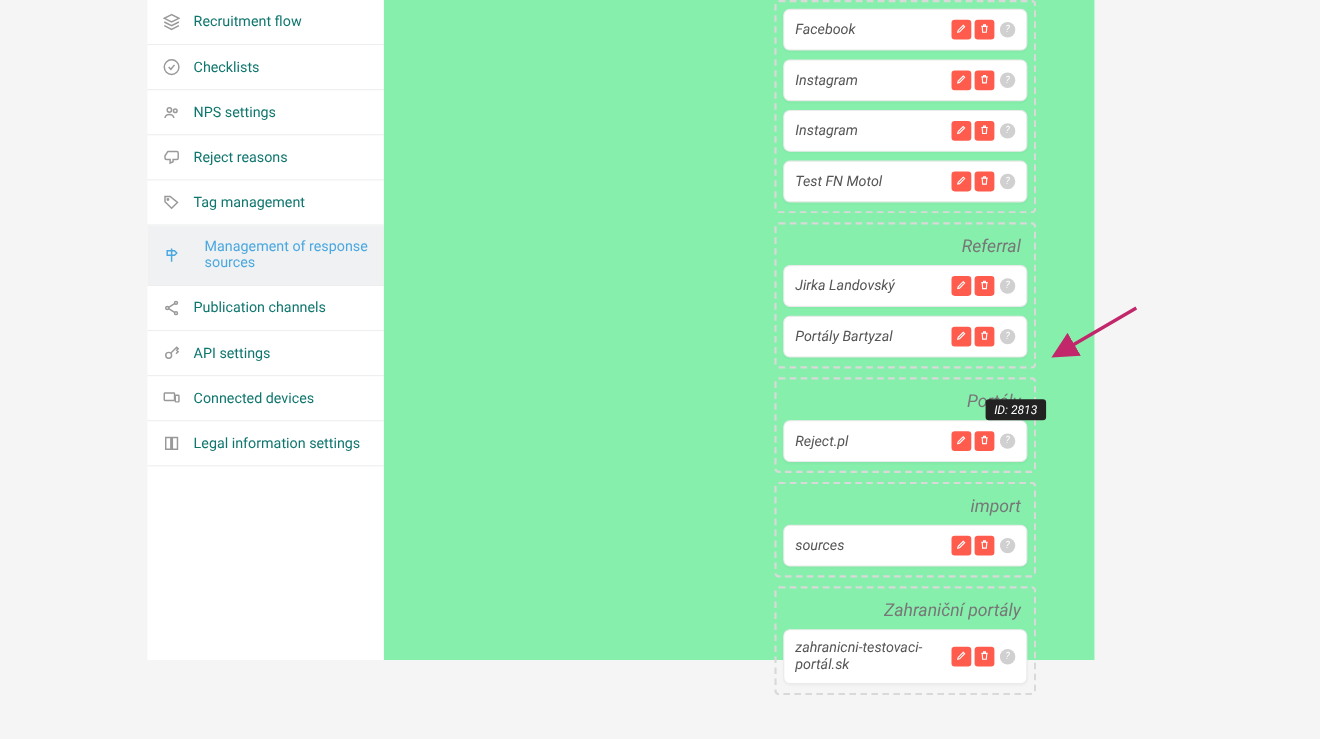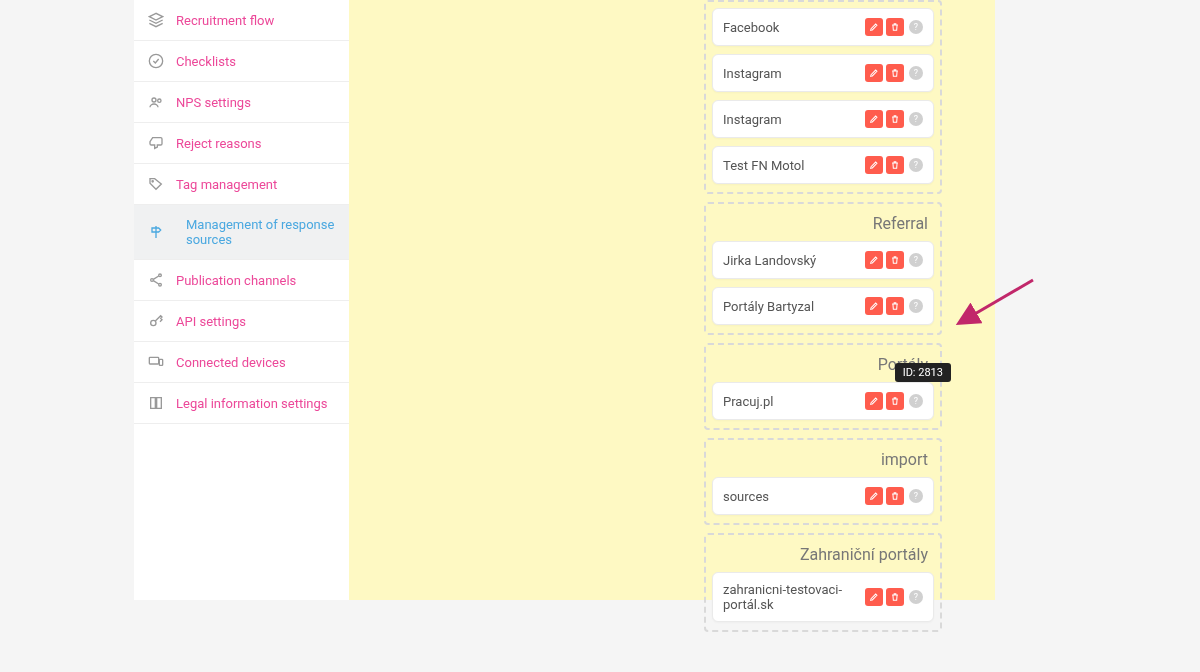--- a/index.html
+++ b/index.html
@@ -24,21 +24,21 @@
   .sidebar {
     width: 215px;
     border-right: 0;
   }
   .sidebar-item {
     display: flex;
     align-items: center;
     gap: 12px;
     padding: 12px 14px;
     border-bottom: 1px solid #eee;
-    color: #ec4899;
+    color: #0f766e;
     font-size: 13px;
     cursor: pointer;
   }
   .sidebar-item.active {
     background: #f0f1f2;
     color: #4aa8e0;
     border-bottom: 1px solid #eee;
     gap: 22px;
   }
   .sidebar-item .icon {
@@ -47,22 +47,23 @@
     display: inline-flex;
     align-items: center;
     justify-content: center;
     flex-shrink: 0;
     color: #999;
   }
   .sidebar-item.active .icon { color: #4aa8e0; }
   .sidebar-item span.label { flex: 1; }
   .main {
     flex: 1;
-    background: #fef9c3;
+    background: #86efac;
     position: relative;
+    font-style: italic;
   }
   .right-panel {
     position: absolute;
     right: 53px;
     top: 0;
     width: 238px;
   }
   .group {
     border: 2px dashed #d9d9d9;
     border-radius: 4px;
@@ -333,21 +334,21 @@
                     <path d="M5 7h14M10 7V4h4v3M7 7l1 13h8l1-13"></path>
                   </svg></span>
               </span>
               <span class="info-circle">?</span>
             </span>
           </div>
         </div>
         <div class="group">
           <div class="group-title">Portály</div>
           <div class="row">
-            <span class="row-label">Pracuj.pl</span>
+            <span class="row-label">Reject.pl</span>
             <span class="row-actions">
               <span class="btn-icon">
                 <span><svg viewBox="0 0 24 24" fill="none" stroke="currentColor" stroke-width="2.5">
                     <path d="M4 20l4-1 11-11-3-3L5 16z"></path>
                   </svg></span>
               </span>
               <span class="btn-icon">
                 <span><svg viewBox="0 0 24 24" fill="none" stroke="currentColor" stroke-width="2.5">
                     <path d="M5 7h14M10 7V4h4v3M7 7l1 13h8l1-13"></path>
                   </svg></span>

